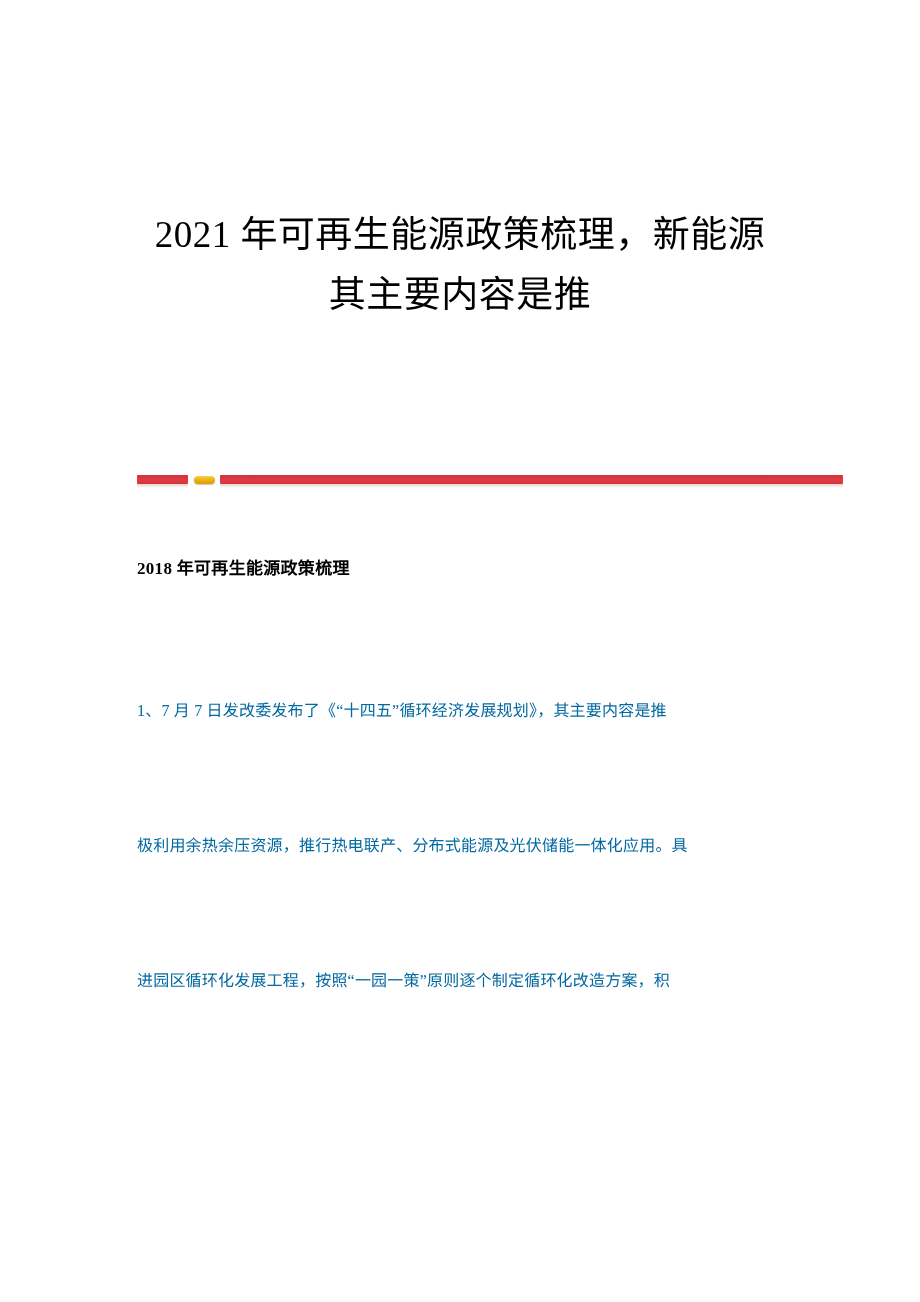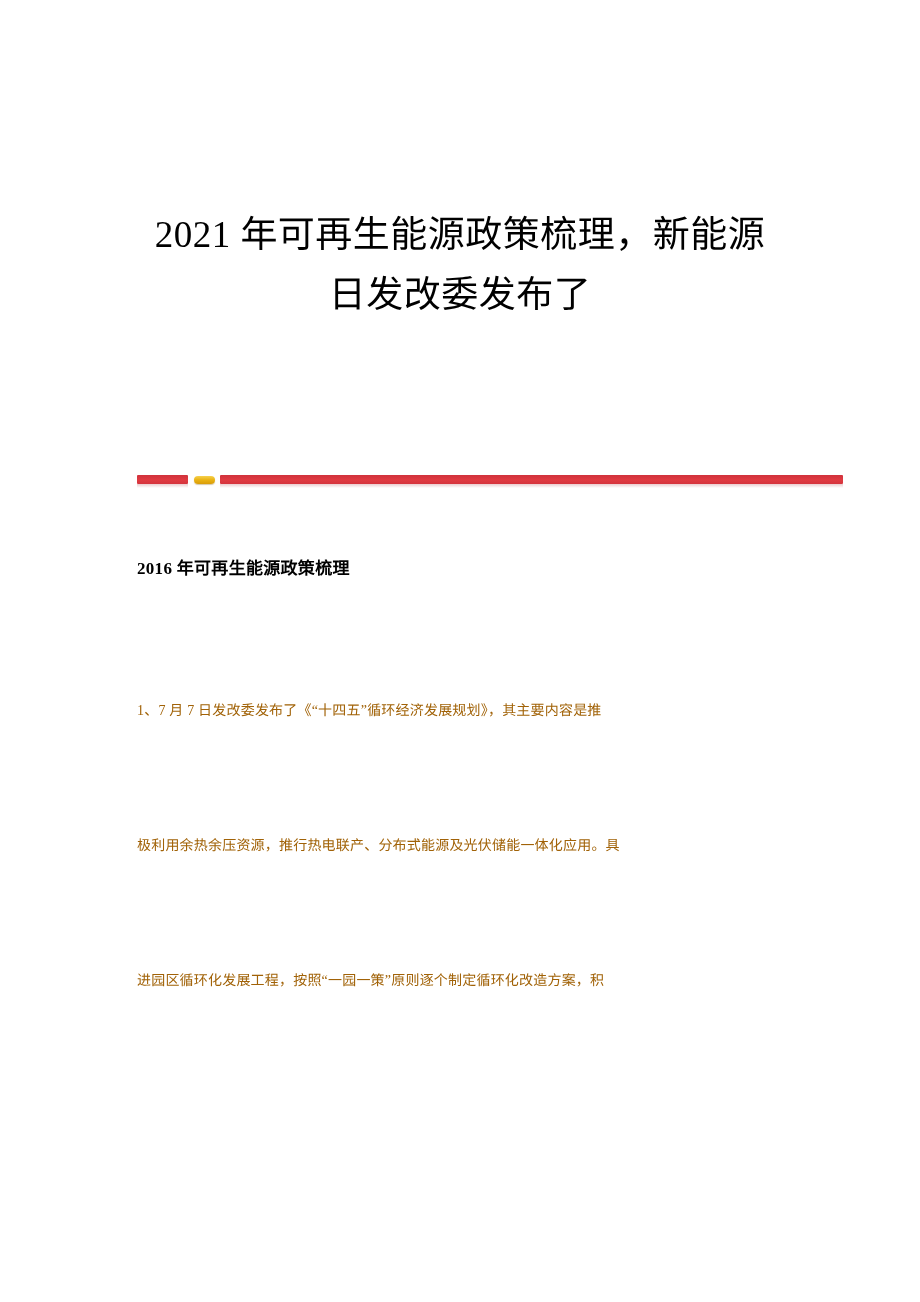--- a/index.html
+++ b/index.html
@@ -102,52 +102,52 @@
     font-family: "Liberation Serif", "DejaVu Serif", serif;
     font-size: 17px;
     font-weight: bold;
     line-height: 1.5;
     color: #000000;
     margin: 0 0 16px 0;
     letter-spacing: 0.3px;
   }
   .para {
     font-family: "Liberation Serif", "DejaVu Serif", serif;
-    font-size: 14px;
+    font-size: 16px;
     line-height: 45px;
-    color: #a16207;
+    color: #0369a1;
     margin: 0 0 7px 0;
     text-align: justify;
     letter-spacing: 0.2px;
     white-space: pre-wrap;
   }
   .para-lines .pl {
     display: block;
     white-space: nowrap;
   }
 </style>
 </head>
 <body>
 
 <div class="page">
 
   <h1 class="doc-title">
     <span class="line">2021 年可再生能源政策梳理，新能源</span>
-    <span class="line">日发改委发布了</span>
+    <span class="line">其主要内容是推</span>
   </h1>
 
   <div class="divider-wrap">
     <div class="divider-bar divider-seg-a"></div>
     <div class="divider-gem"></div>
     <div class="divider-bar divider-seg-b"></div>
   </div>
 
   <div class="content">
 
-    <p class="sub-heading">2016 年可再生能源政策梳理</p>
+    <p class="sub-heading">2018 年可再生能源政策梳理</p>
 
     <p class="para para-lines">
       <span class="pl">1、7 月 7 日发改委发布了《“十四五”循环经济发展规划》，其主要内容是推</span>
       <span class="pl">极利用余热余压资源，推行热电联产、分布式能源及光伏储能一体化应用。具</span>
       <span class="pl">进园区循环化发展工程，按照“一园一策”原则逐个制定循环化改造方案，积</span>
     </p>
 
     <p class="para para-lines">
       
       

